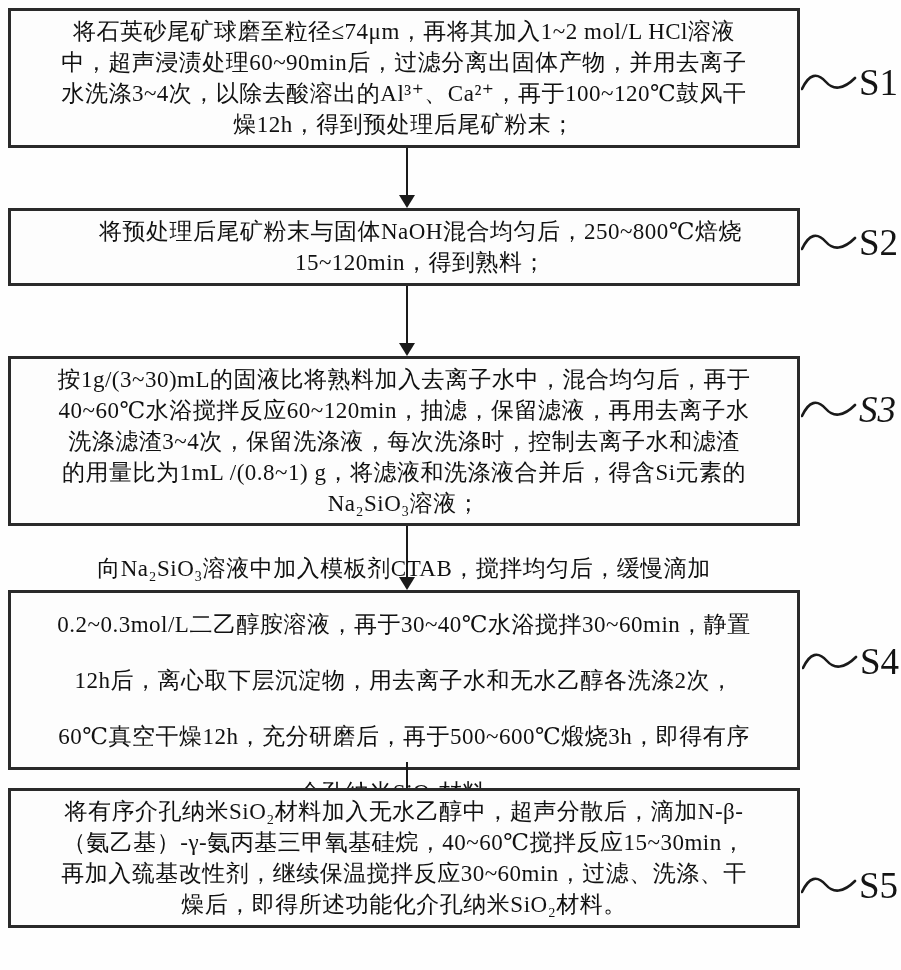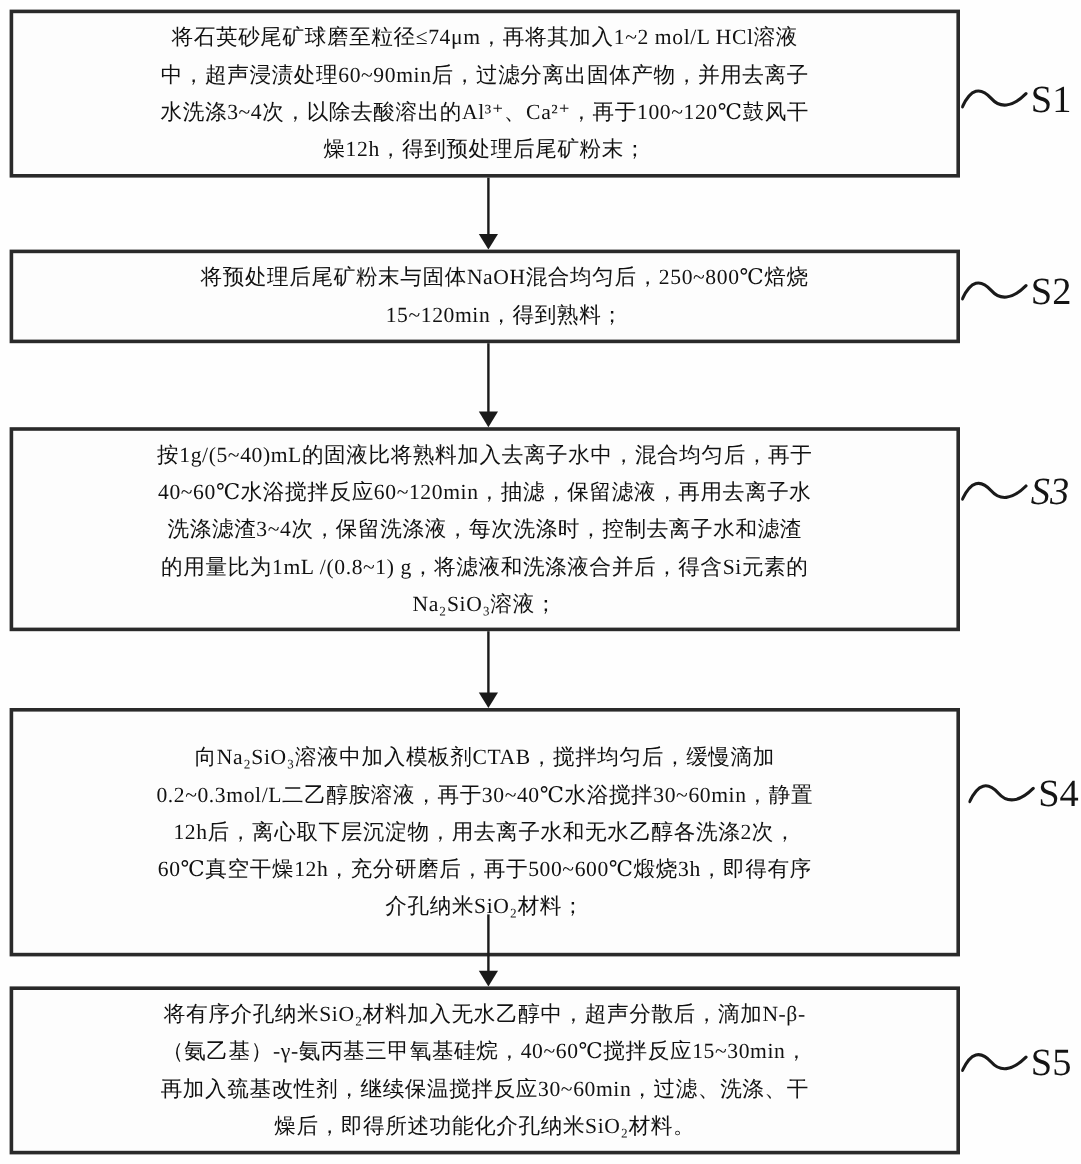--- a/index.html
+++ b/index.html
@@ -18,21 +18,21 @@
     width: 792px;
     border: 3px solid #2a2a2a;
     background: #fdfdfd;
     display: flex;
     flex-direction: column;
     justify-content: center;
     align-items: center;
     padding: 2px 8px;
   }
   .step-line {
-    font-size: 18px;
+    font-size: 23px;
     line-height: 31px;
     color: #111111;
     white-space: nowrap;
     text-align: center;
     letter-spacing: 0.5px;
   }
   .flow-arrow {
     position: absolute;
     left: 398px;
     width: 18px;
@@ -56,21 +56,21 @@
   .step-label {
     position: absolute;
     left: 801px;
     width: 98px;
     height: 44px;
     display: flex;
     align-items: center;
   }
   .squiggle { display: block; flex: 0 0 auto; }
   .step-label-text {
-    font-size: 32px;
+    font-size: 37px;
     color: #141414;
     margin-left: 2px;
     line-height: 1;
   }
 </style>
 </head>
 <body>
 
 <div class="canvas">
 
@@ -90,46 +90,46 @@
     <div class="step-line">将预处理后尾矿粉末与固体NaOH混合均匀后，250~800℃焙烧</div>
     <div class="step-line">15~120min，得到熟料；</div>
   </div>
 
   <div class="flow-arrow" style="top:286px;height:70px;">
     <div class="shaft"></div>
     <div class="head"></div>
   </div>
 
   <div class="step-box" style="top:356px;height:170px;">
-    <div class="step-line">按1g/(5~40)mL的固液比将熟料加入去离子水中，混合均匀后，再于</div>
+    <div class="step-line">按1g/(3~30)mL的固液比将熟料加入去离子水中，混合均匀后，再于</div>
     <div class="step-line">40~60℃水浴搅拌反应60~120min，抽滤，保留滤液，再用去离子水</div>
     <div class="step-line">洗涤滤渣3~4次，保留洗涤液，每次洗涤时，控制去离子水和滤渣</div>
     <div class="step-line">的用量比为1mL /(0.8~1) g，将滤液和洗涤液合并后，得含Si元素的</div>
     <div class="step-line">Na₂SiO₃溶液；</div>
   </div>
 
   <div class="flow-arrow" style="top:526px;height:64px;">
     <div class="shaft"></div>
     <div class="head"></div>
   </div>
 
-  <div class="step-box" style="top:590px;height:207px;">
+  <div class="step-box" style="top:590px;height:180px;gap:25px;">
     <div class="step-line">向Na₂SiO₃溶液中加入模板剂CTAB，搅拌均匀后，缓慢滴加</div>
     <div class="step-line">0.2~0.3mol/L二乙醇胺溶液，再于30~40℃水浴搅拌30~60min，静置</div>
     <div class="step-line">12h后，离心取下层沉淀物，用去离子水和无水乙醇各洗涤2次，</div>
     <div class="step-line">60℃真空干燥12h，充分研磨后，再于500~600℃煅烧3h，即得有序</div>
     <div class="step-line">介孔纳米SiO₂材料；</div>
   </div>
 
   <div class="flow-arrow" style="top:762px;height:60px;">
     <div class="shaft"></div>
     <div class="head"></div>
   </div>
 
-  <div class="step-box" style="top:822px;height:140px;">
+  <div class="step-box" style="top:788px;height:140px;">
     <div class="step-line">将有序介孔纳米SiO₂材料加入无水乙醇中，超声分散后，滴加N-β-</div>
     <div class="step-line">（氨乙基）-γ-氨丙基三甲氧基硅烷，40~60℃搅拌反应15~30min，</div>
     <div class="step-line">再加入巯基改性剂，继续保温搅拌反应30~60min，过滤、洗涤、干</div>
     <div class="step-line">燥后，即得所述功能化介孔纳米SiO₂材料。</div>
   </div>
 
   <div class="step-label" style="top:60px;">
     <svg class="squiggle" width="56" height="26" viewBox="0 0 56 26">
       <path d="M1,20 C8,5 16,3 25,13 C32,21 42,21 54,9" fill="none" stroke="#1a1a1a" stroke-width="2.6" stroke-linecap="round"></path>
     </svg>

